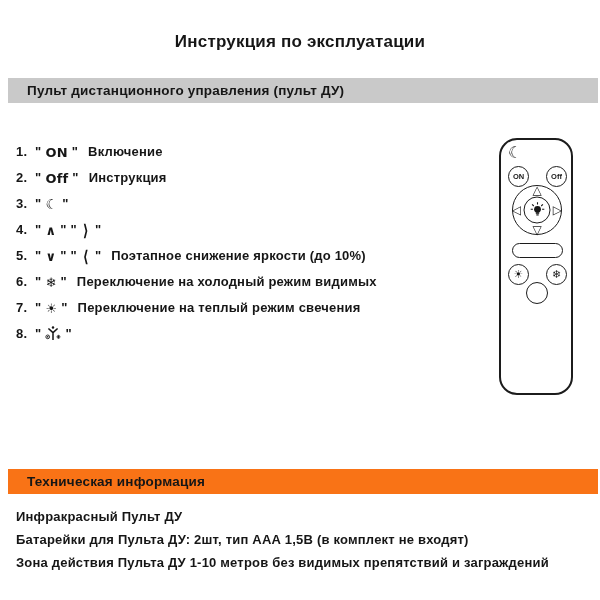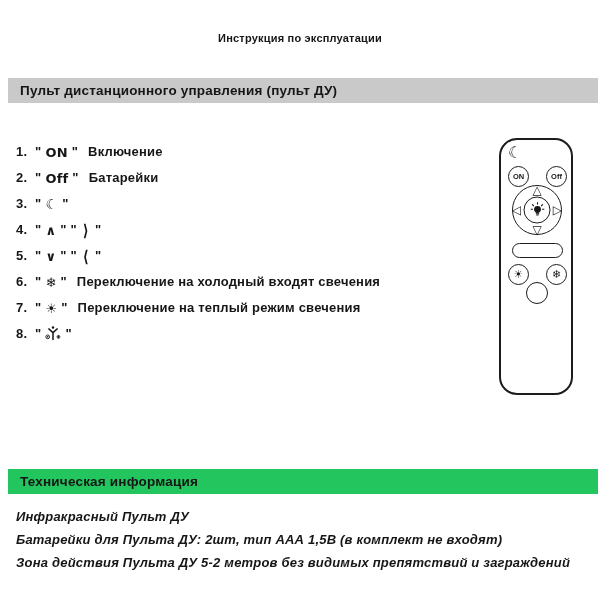--- a/index.html
+++ b/index.html
@@ -3,26 +3,26 @@
 <meta charset="utf-8">
 <style>
   html,body{margin:0;padding:0;background:#ffffff;}
   body{
     width:600px;height:600px;position:relative;overflow:hidden;
     font-family:"Liberation Sans","DejaVu Sans",sans-serif;
     font-weight:700;color:#161616;
   }
   .page-title{
     position:absolute;top:32px;left:0;width:600px;margin:0;
-    text-align:center;font-size:11px;letter-spacing:.2px;
+    text-align:center;font-size:17px;letter-spacing:.2px;
   }
   .section-bar{
     position:absolute;left:8px;width:590px;height:25px;
     background:#c9c9c9;box-sizing:border-box;
-    display:flex;align-items:center;padding-left:12px;
+    display:flex;align-items:center;padding-left:19px;
     font-size:13.5px;letter-spacing:.2px;
   }
   .bar-remote{top:78px;}
   .bar-technical{top:469px;}
   .rc-list{
     position:absolute;left:16px;top:144px;width:470px;
     list-style:none;margin:0;padding:0;
   }
   .rc-item{
     display:flex;align-items:flex-start;
@@ -84,61 +84,62 @@
   .r-sun{left:7px;top:124px;}
   .r-snow{left:45px;top:124px;}
   .r-sun .g,.r-snow .g{
     font-size:11px;line-height:11px;font-family:"DejaVu Sans",sans-serif;
   }
   .r-bottom{
     position:absolute;left:25px;top:142px;width:22px;height:22px;
     border:1.6px solid #1c1c1c;border-radius:50%;box-sizing:border-box;
   }
   
-  .tech{position:absolute;left:16px;top:505px;font-style:italic;}
+  .tech{position:absolute;left:16px;top:505px;}
   .tech-line{font-size:13px;line-height:23px;letter-spacing:.2px;}
 </style>
 </head>
 <body style="color: rgb(22, 22, 22);">
 
 <h1 class="page-title" data-name="page-title">Инструкция по эксплуатации</h1>
 
 <div class="section-bar bar-remote" data-name="section-header-remote" style="background: rgb(201, 201, 201);">
   <span data-name="section-header-remote-label">Пульт дистанционного управления (пульт ДУ)</span>
 </div>
 
 <ol class="rc-list" id="rc-list" data-name="remote-instructions-list">
     <li class="rc-item" data-name="list-item">
       <span class="num" data-name="item-number">1.</span>
       <span class="sym-group" data-name="on-label-group"><span class="q" data-name="open-quote">"</span><span class="sym" data-name="on-label">ON</span><span class="q" data-name="close-quote">"</span></span>
       <span class="txt" data-name="item-text">Включение</span>
     </li>
     <li class="rc-item" data-name="list-item">
       <span class="num" data-name="item-number">2.</span>
       <span class="sym-group" data-name="off-label-group"><span class="q" data-name="open-quote">"</span><span class="sym" data-name="off-label">Off</span><span class="q" data-name="close-quote">"</span></span>
-      <span class="txt" data-name="item-text">Батарейки</span>
+      <span class="txt" data-name="item-text">Инструкция</span>
     </li>
     <li class="rc-item" data-name="list-item">
       <span class="num" data-name="item-number">3.</span>
       <span class="sym-group" data-name="moon-icon-group"><span class="q" data-name="open-quote">"</span><span class="sym" data-name="moon-icon">☾</span><span class="q" data-name="close-quote">"</span></span>
     </li>
     <li class="rc-item" data-name="list-item">
       <span class="num" data-name="item-number">4.</span>
       <span class="sym-group" data-name="chevron-up-icon-group"><span class="q" data-name="open-quote">"</span><span class="sym" data-name="chevron-up-icon">∧</span><span class="q" data-name="close-quote">"</span></span>
       <span class="sym-group" data-name="chevron-right-icon-group"><span class="q" data-name="open-quote">"</span><span class="sym" data-name="chevron-right-icon">⟩</span><span class="q" data-name="close-quote">"</span></span>
     </li>
     <li class="rc-item" data-name="list-item">
       <span class="num" data-name="item-number">5.</span>
       <span class="sym-group" data-name="chevron-down-icon-group"><span class="q" data-name="open-quote">"</span><span class="sym" data-name="chevron-down-icon">∨</span><span class="q" data-name="close-quote">"</span></span>
       <span class="sym-group" data-name="chevron-left-icon-group"><span class="q" data-name="open-quote">"</span><span class="sym" data-name="chevron-left-icon">⟨</span><span class="q" data-name="close-quote">"</span></span>
+      <span class="txt" data-name="item-text">Поэтапное снижение яркости (до 10%)</span>
     </li>
     <li class="rc-item" data-name="list-item">
       <span class="num" data-name="item-number">6.</span>
       <span class="sym-group" data-name="snowflake-icon-group"><span class="q" data-name="open-quote">"</span><span class="sym" data-name="snowflake-icon">❄</span><span class="q" data-name="close-quote">"</span></span>
-      <span class="txt" data-name="item-text">Переключение на холодный входят свечения</span>
+      <span class="txt" data-name="item-text">Переключение на холодный режим видимых</span>
     </li>
     <li class="rc-item" data-name="list-item">
       <span class="num" data-name="item-number">7.</span>
       <span class="sym-group" data-name="sun-icon-group"><span class="q" data-name="open-quote">"</span><span class="sym" data-name="sun-icon">☀</span><span class="q" data-name="close-quote">"</span></span>
       <span class="txt" data-name="item-text">Переключение на теплый режим свечения</span>
     </li>
     <li class="rc-item" data-name="list-item">
       <span class="num" data-name="item-number">8.</span>
       <span class="sym-group" data-name="temperature-select-icon-group"><span class="q" data-name="open-quote">"</span><span class="sym" data-name="temperature-select-icon"><svg width="16" height="15" viewBox="0 0 18 17" xmlns="http://www.w3.org/2000/svg">
     <path d="M9 16 L9 7.5 M9 7.5 L3.8 2.8 M9 7.5 L14.2 2.8" stroke="#161616" stroke-width="1.7" fill="none"></path>
@@ -175,21 +176,21 @@
   <div class="r-pill" data-name="remote-pill-button"></div>
   <span class="r-btn r-sun" data-name="remote-warm-button">
     <span class="g" data-name="sun-icon">☀</span>
   </span>
   <span class="r-btn r-snow" data-name="remote-cold-button">
     <span class="g" data-name="snowflake-icon">❄</span>
   </span>
   <div class="r-bottom" data-name="remote-bottom-button"></div>
 </div>
 
-<div class="section-bar bar-technical" data-name="section-header-technical" style="background: #22c55e;">
+<div class="section-bar bar-technical" data-name="section-header-technical" style="background: #f97316;">
   <span data-name="section-header-technical-label">Техническая информация</span>
 </div>
 
 <div class="tech" id="tech-lines" data-name="technical-info">
     <div class="tech-line" data-name="tech-line">Инфракрасный Пульт ДУ</div>
     <div class="tech-line" data-name="tech-line">Батарейки для Пульта ДУ: 2шт, тип ААА 1,5В (в комплект не входят)</div>
-    <div class="tech-line" data-name="tech-line">Зона действия Пульта ДУ 5-2 метров без видимых препятствий и заграждений</div>
+    <div class="tech-line" data-name="tech-line">Зона действия Пульта ДУ 1-10 метров без видимых препятствий и заграждений</div>
   </div>
 
 </body></html>

